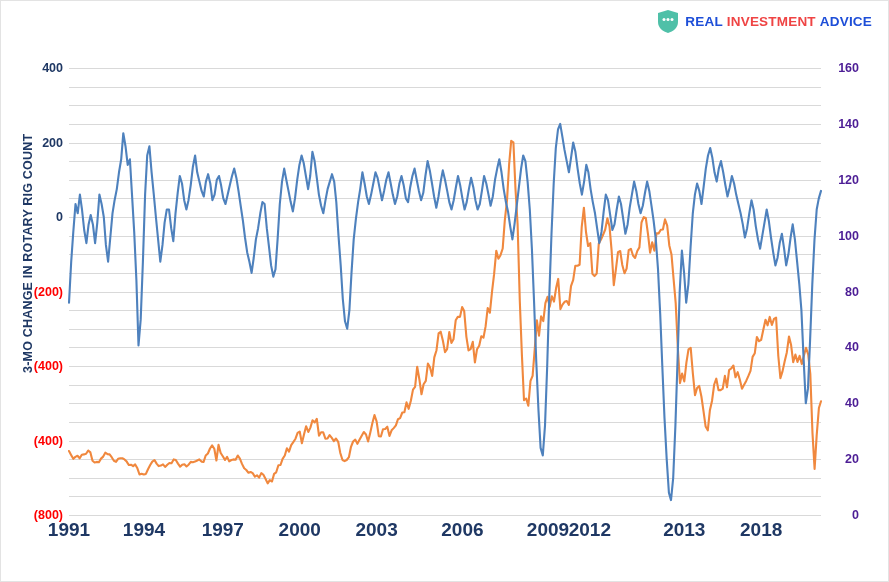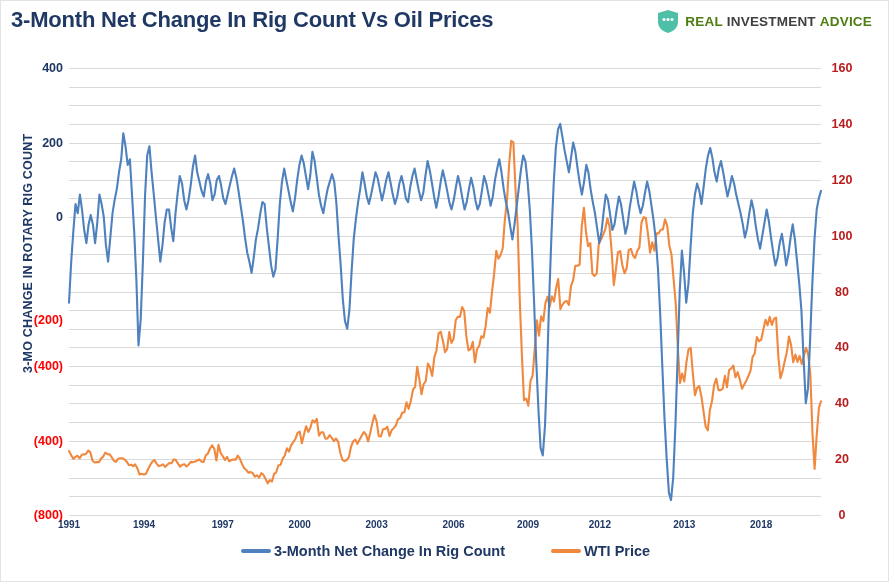--- a/index.html
+++ b/index.html
@@ -24,22 +24,22 @@
     position:absolute; left:10px; top:6px;
     font-size:22px; font-weight:bold; letter-spacing:-0.2px;
     color:#1F3864; white-space:nowrap;
   }
   #brand {
     position:absolute; right:18px; top:9px;
     display:flex; align-items:center; gap:7px;
   }
   #brand-shield { width:20px; height:23px; display:block; }
   #brand-text { font-size:13.5px; font-weight:bold; letter-spacing:0.2px; white-space:nowrap; }
-  .bw { color:#4d7c0f; }
-  .bg { color:#404040; }
+  .bw { color:#1d4ed8; }
+  .bg { color:#ef4444; }
 
   
   #plot-wrap { position:absolute; left:0; top:0; width:889px; height:582px; }
   #plot {
     position:absolute;
     left:68px; top:67px; width:752px; height:447px;
   }
   #grid { position:absolute; inset:0; }
   .gl { position:absolute; left:0; width:100%; height:1px; background:#D9D9D9; }
   #axis-base { position:absolute; left:68px; top:514px; width:752px; height:1px; background:#D9D9D9; }
@@ -49,26 +49,26 @@
   
   .ytick {
     position:absolute; right:0; width:54px; text-align:right;
     font-size:12.5px; font-weight:bold; line-height:1;
   }
   .ytick.neg { color:#FF0000; }
   .ytick.pos { color:#1F3864; }
   #yleft { position:absolute; left:0px; top:0; width:62px; height:582px; }
   #yright { position:absolute; left:824px; top:0; width:40px; height:582px; }
   .ytick-r {
-    position:absolute; left:0; width:34px; text-align:center;
-    font-size:12.5px; font-weight:bold; color:#b91c1c; line-height:1;
+    position:absolute; left:0; width:34px; text-align:right;
+    font-size:12.5px; font-weight:bold; color:#4c1d95; line-height:1;
   }
   .xtick {
     position:absolute; top:519px; width:60px; text-align:center;
-    font-size:10px; font-weight:bold; color:#1F3864; line-height:1;
+    font-size:19px; font-weight:bold; color:#1F3864; line-height:1;
   }
   #ylabel-left {
     position:absolute; left:-88px; top:250px;
     width:230px; text-align:center;
     transform:rotate(-90deg);
     font-size:12.5px; font-weight:bold; color:#1F3864;
     letter-spacing:0.2px; white-space:nowrap;
   }
 
   
@@ -79,21 +79,20 @@
   .leg-item { display:flex; align-items:center; gap:3px; }
   .leg-swatch { width:30px; height:4px; border-radius:2px; display:block; }
   .leg-label { font-size:14.5px; font-weight:bold; color:#1F3864; white-space:nowrap; }
 </style>
 </head>
 <body>
 
 <div id="frame">
 
   <div id="header">
-    <div id="chart-title">3-Month Net Change In Rig Count Vs Oil Prices</div>
 
     <div id="brand">
       <svg id="brand-shield" viewBox="0 0 20 23">
         <path d="M10 0 L20 3 V12 C20 18 15 21.5 10 23 C5 21.5 0 18 0 12 V3 Z" fill="#4FC0A8"></path>
         <circle cx="6" cy="9.5" r="1.5" fill="#ffffff"></circle>
         <circle cx="10" cy="9.5" r="1.5" fill="#ffffff"></circle>
         <circle cx="14" cy="9.5" r="1.5" fill="#ffffff"></circle>
       </svg>
       <div id="brand-text">
         <span class="bw">REAL</span><span>&nbsp;</span><span class="bg">INVESTMENT</span><span>&nbsp;</span><span class="bw">ADVICE</span>
@@ -101,21 +100,21 @@
     </div>
   </div>
 
   <div id="plot-wrap">
 
     <div id="yleft">
       <div id="ylabel-left">3-MO CHANGE IN ROTARY RIG COUNT</div>
     <div class="ytick pos" style="top: 61px;">400</div>
         <div class="ytick pos" style="top: 135.5px;">200</div>
         <div class="ytick pos" style="top: 210px;">0</div>
-        <div class="ytick neg" style="top: 284.5px; margin-top: 28px;">(200)</div>
+        <div class="ytick neg" style="top: 284.5px;">(200)</div>
         <div class="ytick neg" style="top: 359px;">(400)</div>
         <div class="ytick neg" style="top: 433.5px;">(400)</div>
         <div class="ytick neg" style="top: 508px;">(800)</div>
       </div>
 
     <div id="yright">
 
     <div class="ytick-r" style="top: 61px;">160</div>
         <div class="ytick-r" style="top: 116.875px;">140</div>
         <div class="ytick-r" style="top: 172.75px;">120</div>
@@ -160,31 +159,21 @@
         <polyline id="line-rig" fill="none" stroke="#4E81BD" stroke-width="2.1" stroke-linejoin="round" stroke-linecap="round" points="0.0,234.7 2.2,193.7 4.3,163.9 6.5,136.0 8.7,145.3 10.9,126.6 13.0,141.5 15.2,162.0 17.4,175.1 19.6,156.4 21.7,147.1 23.9,156.4 26.1,175.1 28.3,154.6 30.4,126.6 32.6,136.0 34.8,149.0 36.9,176.9 39.1,193.7 41.3,169.5 43.5,145.3 45.6,132.2 47.8,121.1 50.0,104.3 52.2,91.3 54.3,65.2 56.5,78.2 58.7,96.9 60.9,91.3 63.0,126.6 65.2,163.9 67.4,212.3 69.5,277.5 71.7,251.4 73.9,193.7 76.1,126.6 78.2,87.5 80.4,78.2 82.6,104.3 84.8,126.6 86.9,149.0 89.1,171.4 91.3,193.7 93.5,176.9 95.6,154.6 97.8,141.5 100.0,141.5 102.2,160.2 104.3,173.2 106.5,145.3 108.7,124.8 110.8,108.0 113.0,115.5 115.2,132.2 117.4,141.5 119.5,132.2 121.7,117.3 123.9,98.7 126.1,87.5 128.2,104.3 130.4,113.6 132.6,122.9 134.8,128.5 136.9,113.6 139.1,106.2 141.3,115.5 143.4,132.2 145.6,126.6 147.8,111.8 150.0,108.0 152.1,117.3 154.3,130.4 156.5,136.0 158.7,126.6 160.8,117.3 163.0,108.0 165.2,100.6 167.4,109.9 169.5,122.9 171.7,137.8 173.9,152.7 176.0,169.5 178.2,184.4 180.4,193.7 182.6,204.9 184.7,190.0 186.9,171.4 189.1,160.2 191.3,145.3 193.4,134.1 195.6,136.0 197.8,160.2 200.0,178.8 202.1,197.4 204.3,208.6 206.5,201.2 208.6,171.4 210.8,136.0 213.0,113.6 215.2,100.6 217.3,111.8 219.5,122.9 221.7,134.1 223.9,143.4 226.0,130.4 228.2,111.8 230.4,96.9 232.6,87.5 234.7,95.0 236.9,108.0 239.1,121.1 241.2,108.0 243.4,83.8 245.6,93.1 247.8,109.9 249.9,126.6 252.1,137.8 254.3,145.3 256.5,132.2 258.6,121.1 260.8,113.6 263.0,106.2 265.2,113.6 267.3,134.1 269.5,167.6 271.7,197.4 273.8,231.0 276.0,253.3 278.2,260.8 280.4,242.1 282.5,204.9 284.7,171.4 286.9,150.9 289.1,134.1 291.2,121.1 293.4,104.3 295.6,115.5 297.8,128.5 299.9,136.0 302.1,126.6 304.3,115.5 306.5,104.3 308.6,109.9 310.8,121.1 313.0,132.2 315.1,122.9 317.3,111.8 319.5,104.3 321.7,115.5 323.8,126.6 326.0,136.0 328.2,128.5 330.4,115.5 332.5,108.0 334.7,117.3 336.9,130.4 339.1,134.1 341.2,119.2 343.4,108.0 345.6,100.6 347.7,111.8 349.9,122.9 352.1,132.2 354.3,124.8 356.4,108.0 358.6,93.1 360.8,102.4 363.0,115.5 365.1,128.5 367.3,139.7 369.5,128.5 371.7,113.6 373.8,102.4 376.0,111.8 378.2,122.9 380.3,134.1 382.5,141.5 384.7,132.2 386.9,119.2 389.0,108.0 391.2,117.3 393.4,130.4 395.6,141.5 397.7,134.1 399.9,121.1 402.1,109.9 404.3,119.2 406.4,132.2 408.6,141.5 410.8,136.0 412.9,122.9 415.1,108.0 417.3,115.5 419.5,126.6 421.6,137.8 423.8,128.5 426.0,111.8 428.2,100.6 430.3,91.3 432.5,104.3 434.7,121.1 436.9,134.1 439.0,143.4 441.2,158.3 443.4,171.4 445.5,156.4 447.7,137.8 449.9,119.2 452.1,100.6 454.2,87.5 456.4,93.1 458.6,113.6 460.8,141.5 462.9,180.7 465.1,234.7 467.3,294.3 469.5,342.7 471.6,379.9 473.8,387.4 476.0,357.6 478.2,298.0 480.3,227.2 482.5,165.8 484.7,115.5 486.8,80.1 489.0,61.5 491.2,55.9 493.4,68.9 495.5,81.9 497.7,93.1 499.9,104.3 502.1,89.4 504.2,74.5 506.4,83.8 508.6,100.6 510.8,115.5 512.9,126.6 515.1,113.6 517.3,96.9 519.4,104.3 521.6,121.1 523.8,134.1 526.0,145.3 528.1,160.2 530.3,175.1 532.5,163.9 534.7,143.4 536.8,126.6 539.0,132.2 541.2,147.1 543.4,162.0 545.5,156.4 547.7,141.5 549.9,128.5 552.0,136.0 554.2,150.9 556.4,165.8 558.6,156.4 560.7,139.7 562.9,126.6 565.1,113.6 567.3,122.9 569.4,136.0 571.6,145.3 573.8,137.8 576.0,124.8 578.1,113.6 580.3,122.9 582.5,137.8 584.6,152.7 586.8,171.4 589.0,201.2 591.2,245.9 593.3,298.0 595.5,350.1 597.7,391.1 599.9,424.6 602.0,432.1 604.2,409.8 606.4,357.6 608.6,290.6 610.7,223.5 612.9,182.5 615.1,204.9 617.2,234.7 619.4,216.1 621.6,178.8 623.8,145.3 625.9,126.6 628.1,115.5 630.3,122.9 632.5,136.0 634.6,119.2 636.8,100.6 639.0,87.5 641.2,80.1 643.3,89.4 645.5,104.3 647.7,113.6 649.8,100.6 652.0,93.1 654.2,104.3 656.4,117.3 658.5,128.5 660.7,119.2 662.9,108.0 665.1,115.5 667.2,126.6 669.4,136.0 671.6,145.3 673.8,156.4 675.9,169.5 678.1,160.2 680.3,145.3 682.5,132.2 684.6,141.5 686.8,158.3 689.0,171.4 691.1,180.7 693.3,167.6 695.5,154.6 697.7,141.5 699.8,152.7 702.0,169.5 704.2,184.4 706.4,197.4 708.5,190.0 710.7,175.1 712.9,165.8 715.1,180.7 717.2,197.4 719.4,186.3 721.6,169.5 723.7,156.4 725.9,171.4 728.1,193.7 730.3,216.1 732.4,242.1 734.6,290.6 736.8,335.3 739.0,320.4 741.1,271.9 743.3,216.1 745.5,171.4 747.7,141.5 749.8,130.4 752.0,122.9"></polyline>
       </svg>
     </div>
 
     <div id="axis-base"></div>
   <div class="xtick" style="left: 38px;">1991</div>
       <div class="xtick" style="left: 113px;">1994</div>
       <div class="xtick" style="left: 191.818px;">1997</div>
       <div class="xtick" style="left: 268.727px;">2000</div>
       <div class="xtick" style="left: 345.636px;">2003</div>
-      <div class="xtick" style="left: 422.545px;">2006</div>
-      <div class="xtick" style="left: 497px;">2009</div>
+      <div class="xtick" style="left: 422.545px; text-align: right;">2006</div>
+      <div class="xtick" style="left: 517px;">2009</div>
       <div class="xtick" style="left: 550px; text-align: right;">2012</div>
       <div class="xtick" style="left: 653.273px;">2013</div>
       <div class="xtick" style="left: 730.182px;">2018</div>
     </div>
 
-  <div id="legend">
-    <div class="leg-item">
-      <span class="leg-swatch" id="sw0" style="background: rgb(78, 129, 189);"></span>
-      <span class="leg-label">3-Month Net Change In Rig Count</span>
-    </div>
-    <div class="leg-item">
-      <span class="leg-swatch" id="sw1" style="background: rgb(240, 136, 62);"></span>
-      <span class="leg-label">WTI Price</span>
-    </div>
-  </div>
 
 </div>
 
 </body></html>

